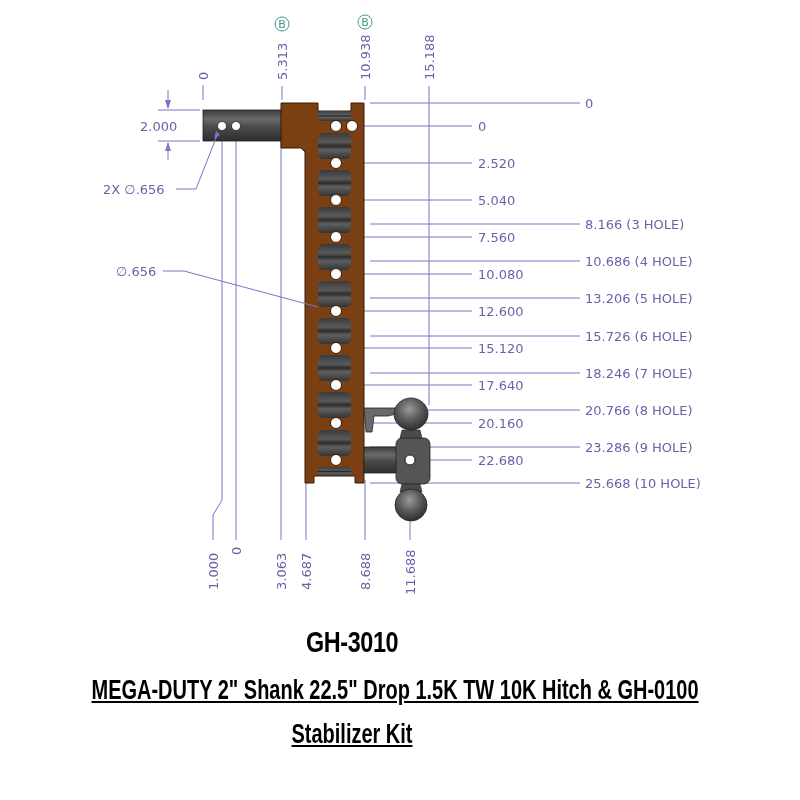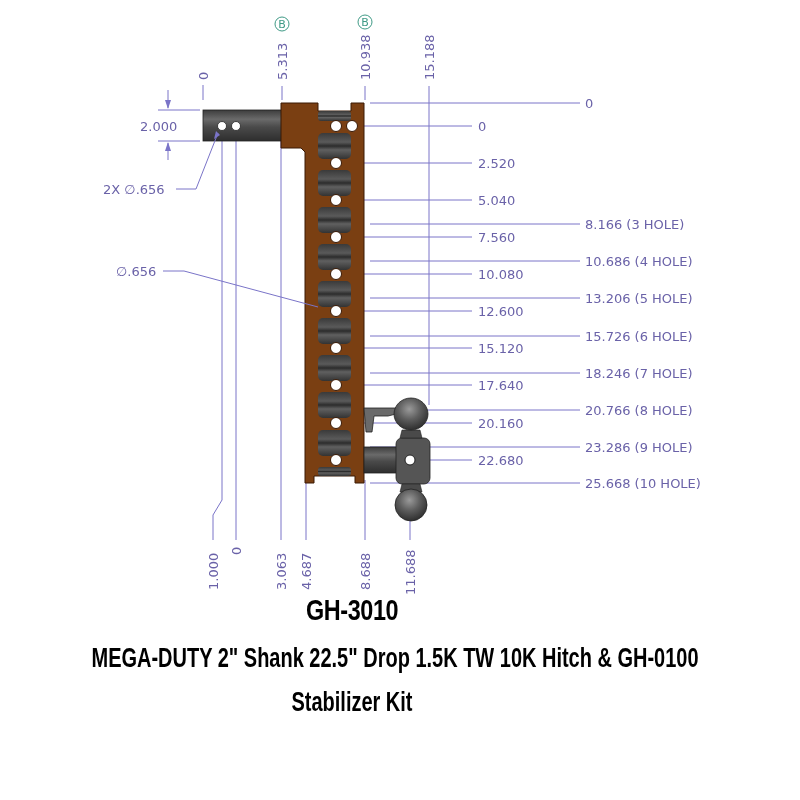--- a/index.html
+++ b/index.html
@@ -2,21 +2,21 @@
 <html><head>
   <meta charset="utf-8">
   <style>
     html, body { margin: 0; padding: 0; background: #ffffff; }
     body { width: 800px; height: 800px; position: relative; overflow: hidden; font-family: "DejaVu Sans", sans-serif; }
     #drawing { position: absolute; left: 0; top: 0; width: 800px; height: 600px; }
     .dim-text { fill: #6a62a8; font-family: "DejaVu Sans", sans-serif; font-size: 13px; }
     .dim-line { stroke: #7a74c8; stroke-width: 1; fill: none; }
     .datum { fill: none; stroke: #3f9a86; stroke-width: 1; }
     .datum-text { fill: #3f9a86; font-family: "DejaVu Sans", sans-serif; font-size: 11px; }
-    .captions { position: absolute; left: 0; top: 588px; width: 704px; text-align: center; }
+    .captions { position: absolute; left: 0; top: 620px; width: 704px; text-align: center; text-decoration: underline; }
     .caption-model { font-family: "Liberation Sans", sans-serif; font-weight: 900; font-size: 30px; color: #000; letter-spacing: -0.5px; transform: scaleX(0.78); display: inline-block; line-height: 44px; }
     .caption-line { font-family: "Liberation Sans", sans-serif; font-weight: 900; font-size: 27px; color: #000; transform: scaleX(0.74); display: block; white-space: nowrap; line-height: 40px; margin-top: 6px; }
     .caption-line2 { font-family: "Liberation Sans", sans-serif; font-weight: 900; font-size: 27px; color: #000; transform: scaleX(0.74); display: block; white-space: nowrap; line-height: 40px; margin-top: 4px; }
   </style>
 </head>
 <body>
 
 <svg id="drawing" viewBox="0 0 800 600" xmlns="http://www.w3.org/2000/svg">
   <defs>
     <linearGradient id="steel" x1="0" y1="0" x2="0" y2="1">

